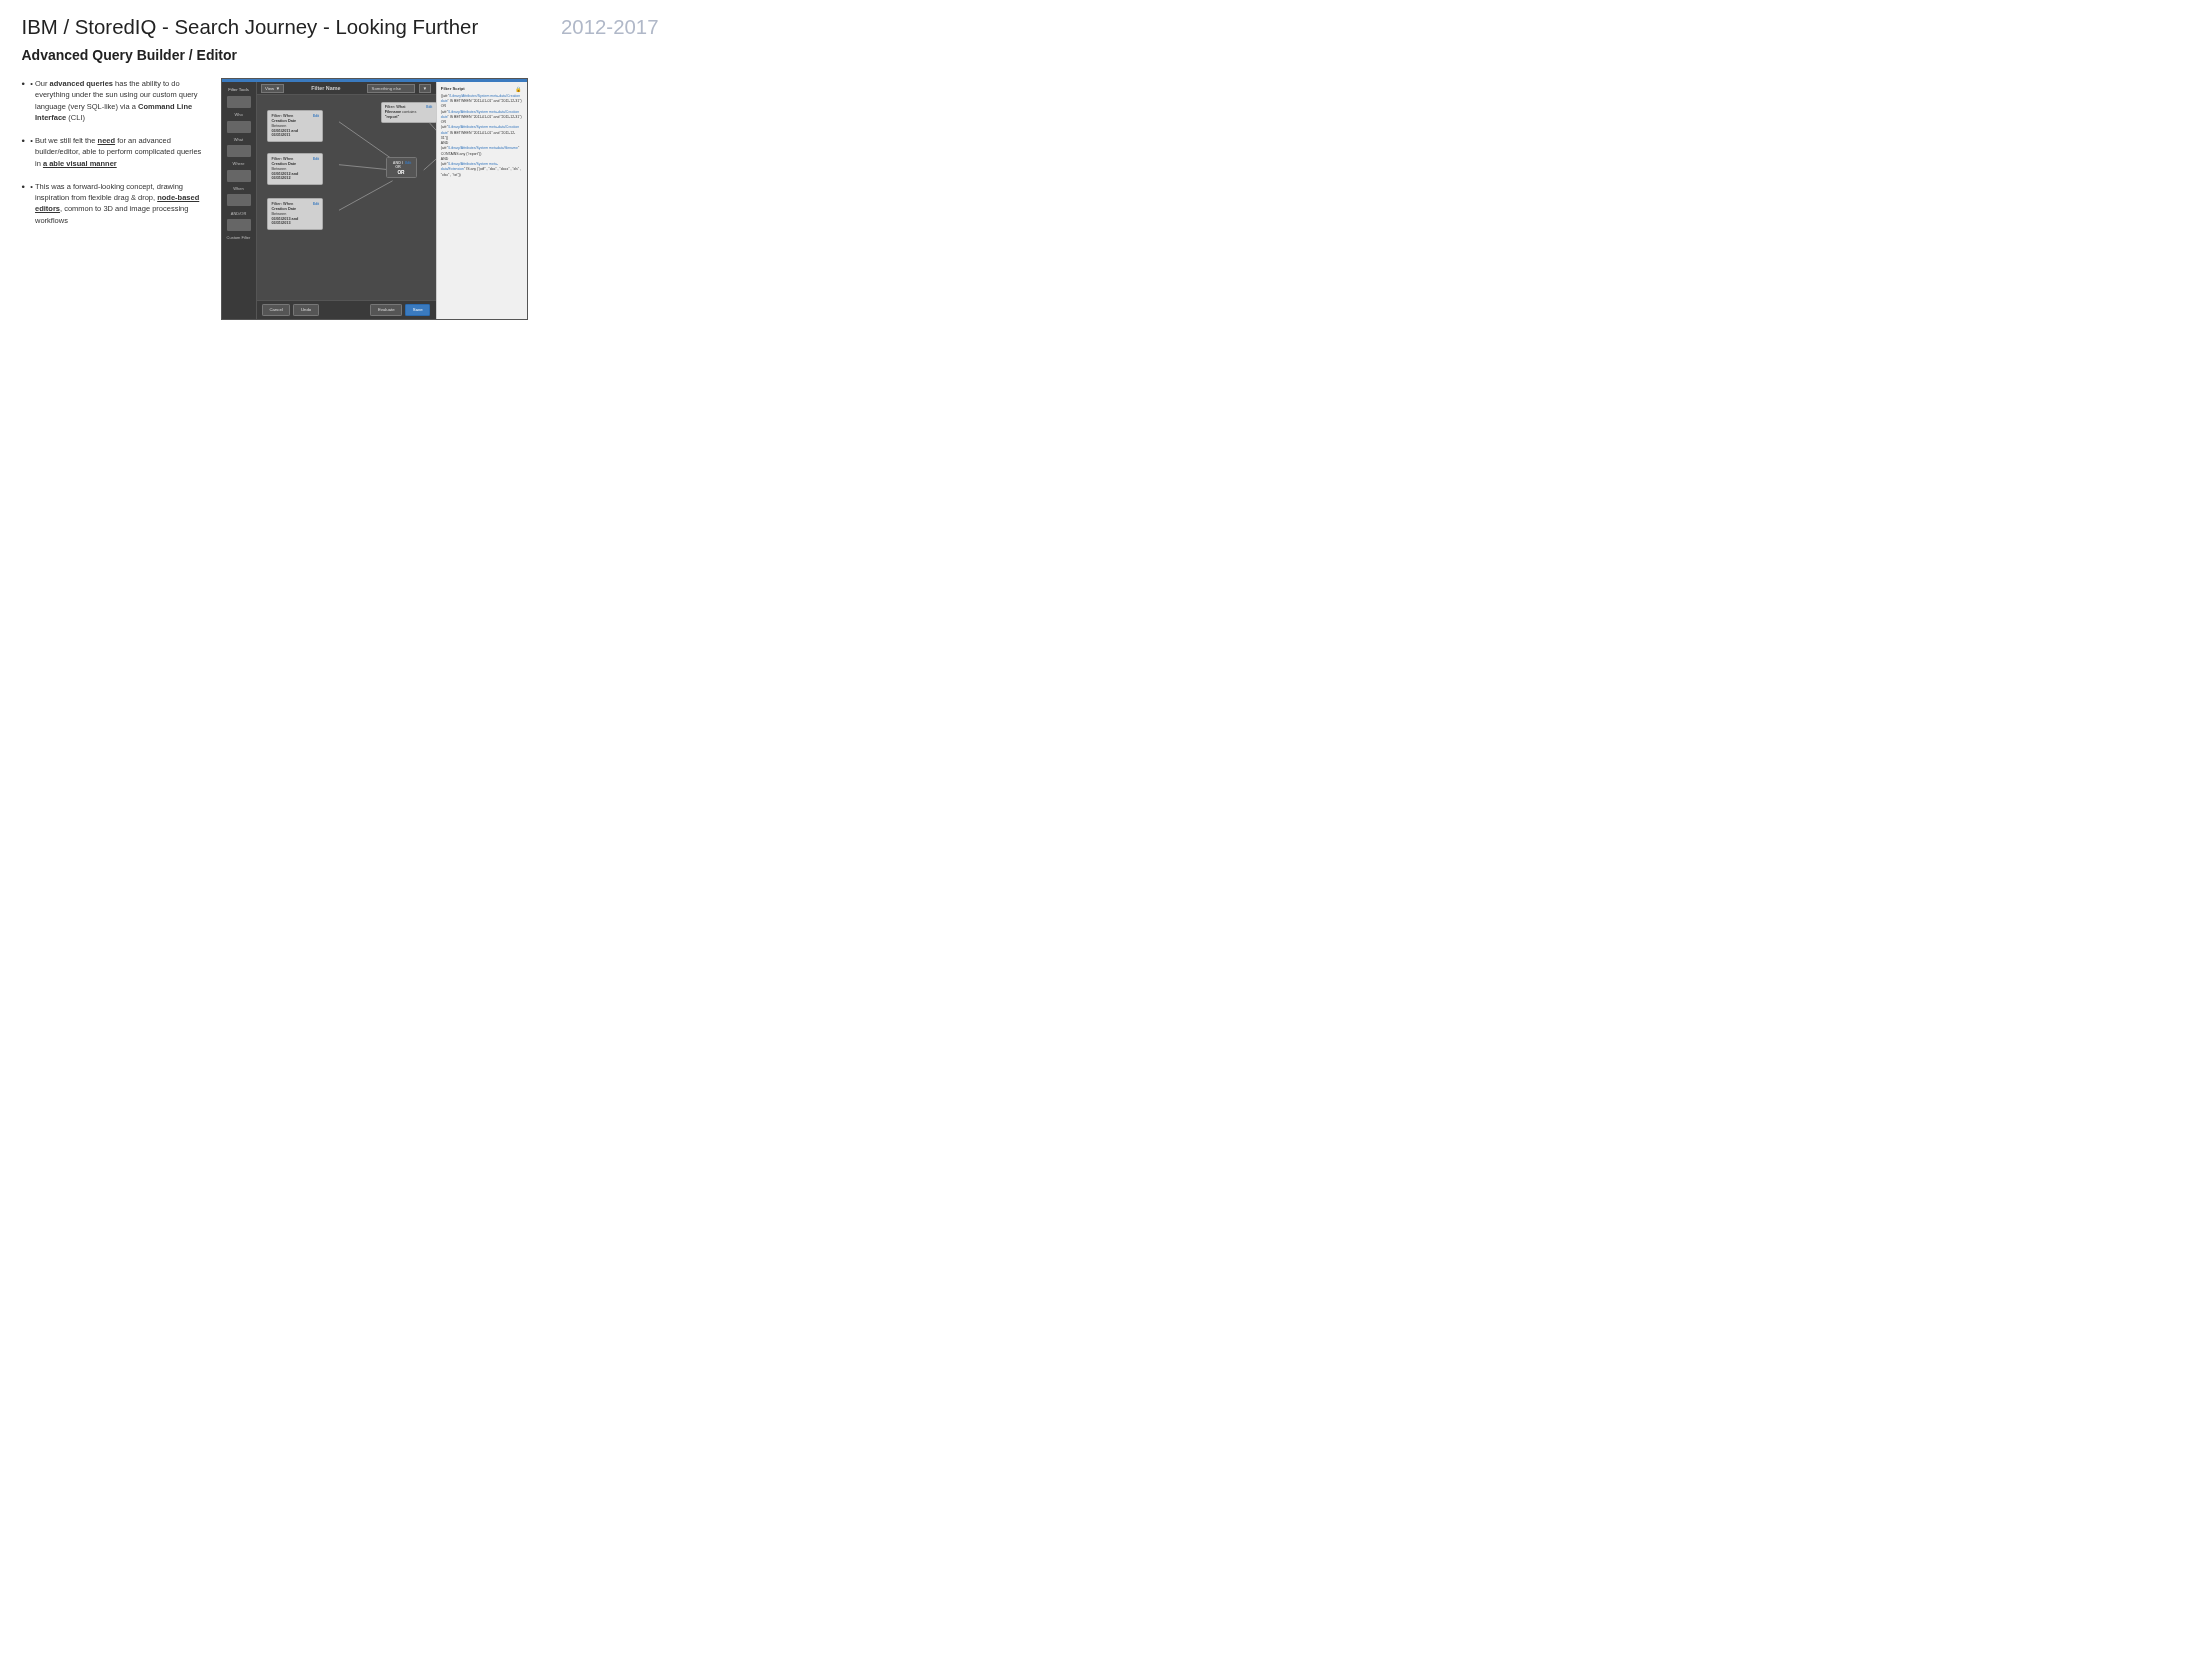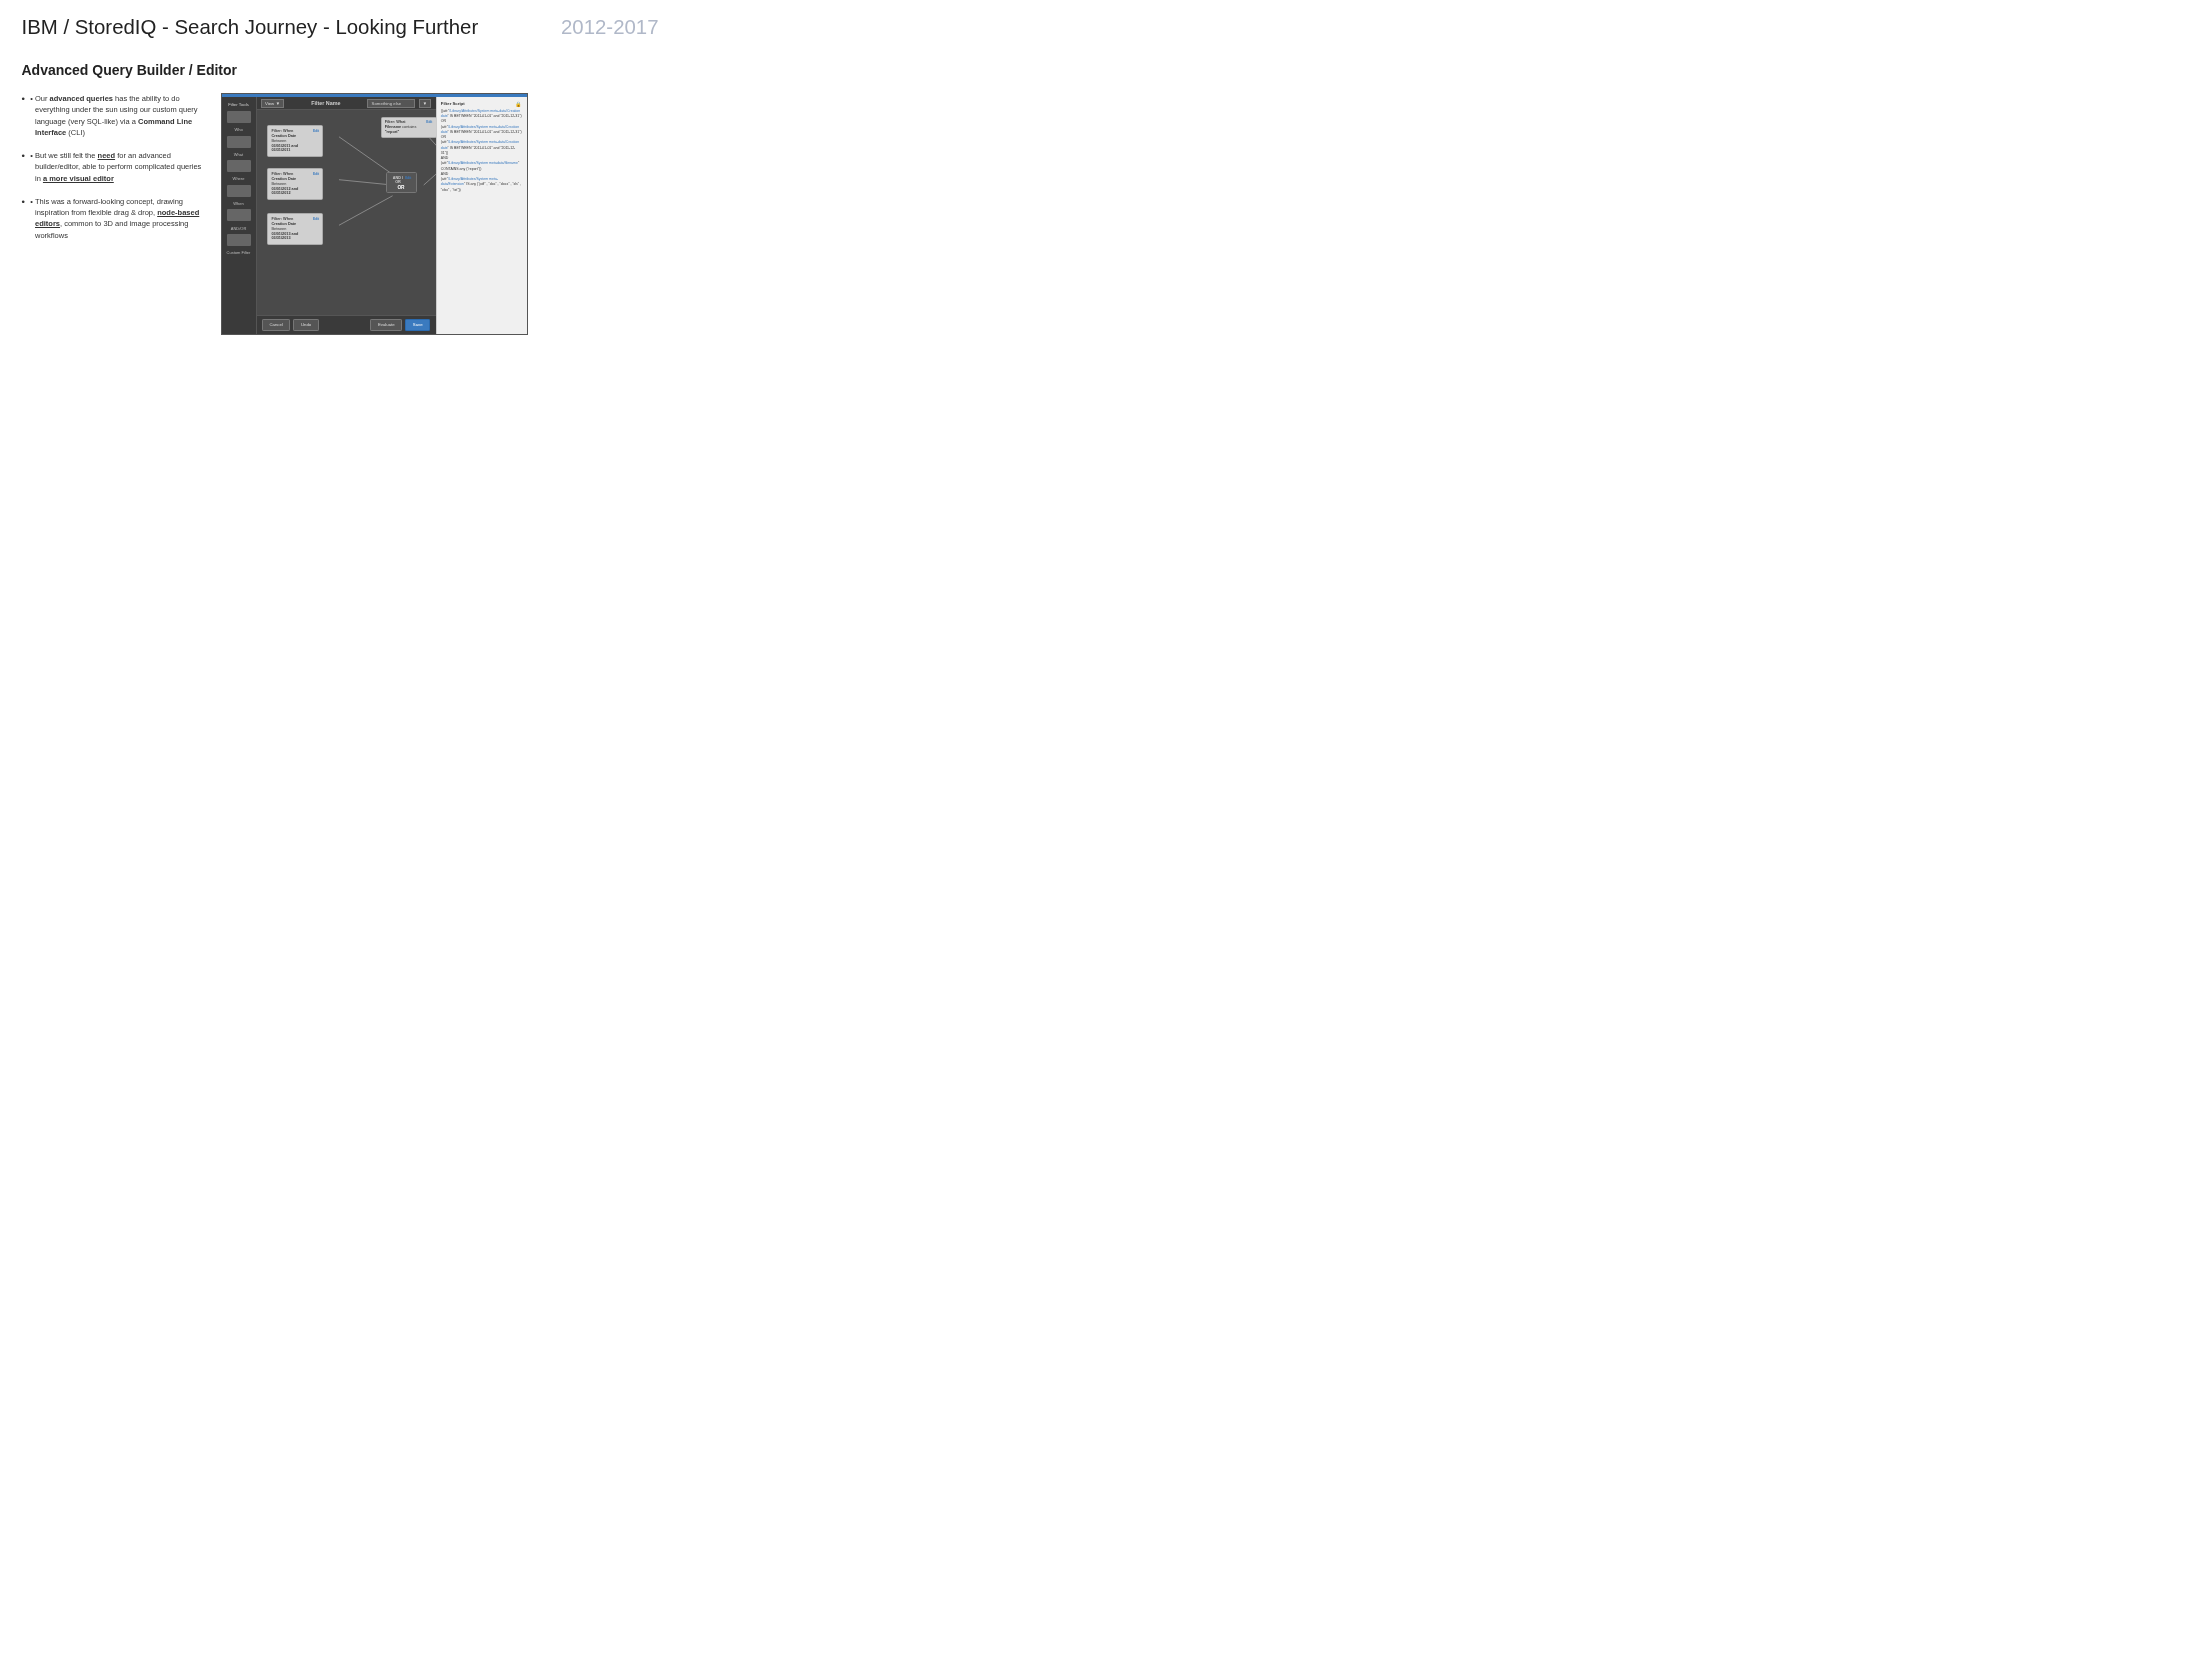--- a/index.html
+++ b/index.html
@@ -286,41 +286,41 @@
       display: flex;
       flex-direction: column;
       align-items: center;
       width: 100%;
       margin-bottom: 0;
     }
   </style>
 </head>
 <body>
 
-<div style="overflow: hidden; margin-bottom: 20px;">
+<div style="overflow: hidden; margin-bottom: 5px;">
   <h1 class="page-title">IBM / StoredIQ - Search Journey - Looking Further</h1>
   <span class="year-label">2012-2017</span>
 </div>
 
 <div class="section-title">Advanced Query Builder / Editor</div>
 
 <div class="content-area">
 
   <div class="left-col">
     <ul class="bullet-list">
       <li>
         <span>•&nbsp;</span>
         <span>
           Our <strong>advanced queries</strong> has the ability to do everything under the sun using our custom query language (very SQL-like) via a <strong>Command Line Interface</strong> (CLI)
         </span>
       </li>
       <li>
         <span>•&nbsp;</span>
         <span>
-          But we still felt the <strong><u>need</u></strong> for an advanced builder/editor, able to perform complicated queries in <strong><u>a more visual editor</u></strong>
+          But we still felt the <strong><u>need</u></strong> for an advanced builder/editor, able to perform complicated queries in <strong><u>a able visual manner</u></strong>
         </span>
       </li>
       <li>
         <span>•&nbsp;</span>
         <span>
           This was a forward-looking concept, drawing inspiration from flexible drag &amp; drop, <strong><u>node-based editors</u></strong>, common to 3D and image processing workflows
         </span>
       </li>
     </ul>
   </div>

